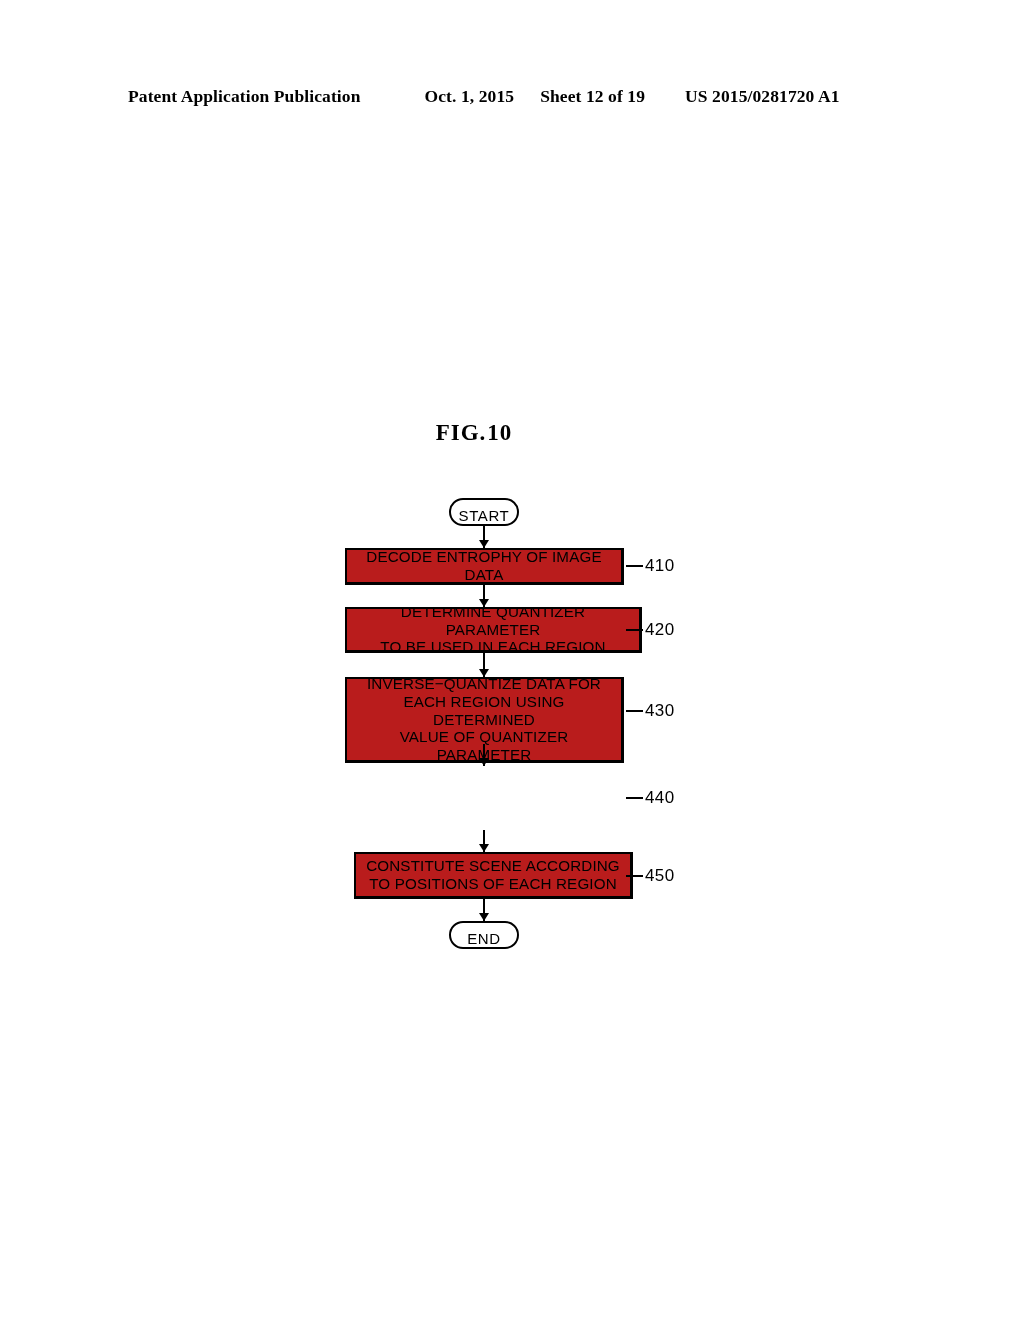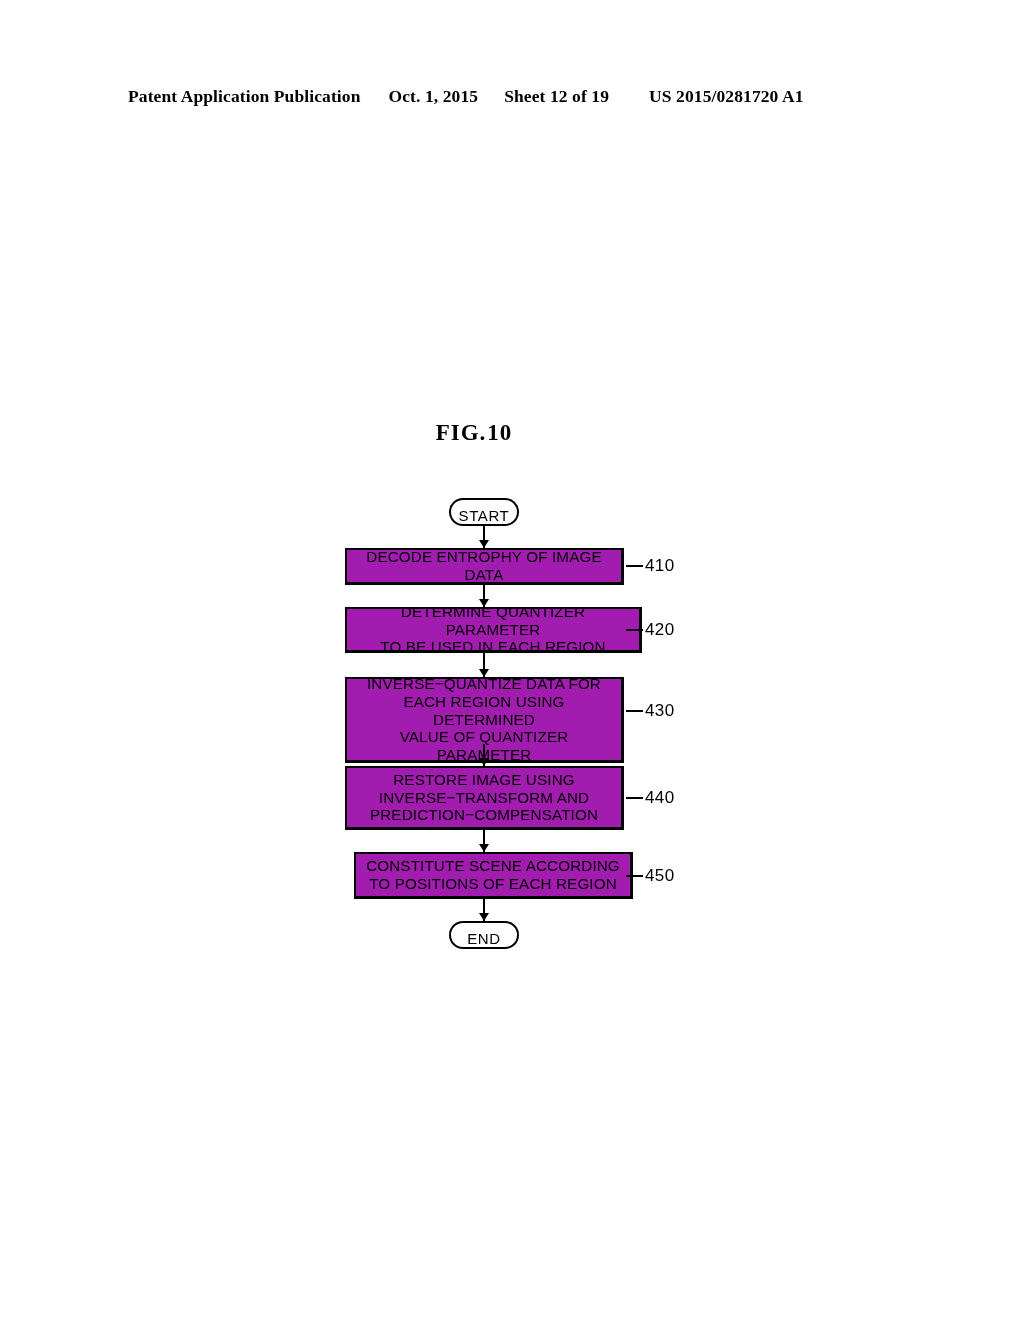--- a/index.html
+++ b/index.html
@@ -25,21 +25,21 @@
     height: 24px;
     display: flex;
     align-items: baseline;
     font-family: "Liberation Serif", serif;
     font-weight: bold;
     font-size: 17.5px;
     letter-spacing: 0.1px;
     white-space: nowrap;
   }
   #page-header .hdr-pub   { }
-  #page-header .hdr-date  { margin-left: 28px; }
+  #page-header .hdr-date  { margin-left: 64px; }
   #page-header .hdr-sheet { margin-left: 26px; }
   #page-header .hdr-pat   { margin-left: 40px; }
 
   
   #figure-title {
     position: absolute;
     top: 420px;
     left: 0;
     width: 1024px;
     text-align: center;
@@ -73,21 +73,21 @@
     font-family: "Liberation Sans", sans-serif;
     font-size: 15px;
     letter-spacing: 0.6px;
     color: #000;
   }
 
   
   .process-box {
     position: absolute;
     box-sizing: border-box;
-    background: #a21caf;
+    background: #b91c1c;
     border-top: 2px solid #000;
     border-left: 2px solid #000;
     border-right: 3.4px solid #000;
     border-bottom: 3.4px solid #000;
     display: flex;
     align-items: center;
     justify-content: center;
     text-align: center;
     font-family: "Liberation Sans", sans-serif;
     font-size: 15.2px;
@@ -179,25 +179,20 @@
     <span class="box-text">INVERSE−QUANTIZE DATA FOR
 EACH REGION USING DETERMINED
 VALUE OF QUANTIZER PARAMETER</span>
   </div>
   <div class="ref-leader" style="top:710px;"></div>
   <div class="ref-num" style="top:701px;">430</div>
 
   <div class="connector" style="top:744px; height:22px;"></div>
   <div class="arrowhead" style="top:758px;"></div>
 
-  <div class="process-box" style="left:345px; top:766px; width:279px; height:64px;">
-    <span class="box-text">RESTORE IMAGE USING
-INVERSE−TRANSFORM AND
-PREDICTION−COMPENSATION</span>
-  </div>
   <div class="ref-leader" style="top:797px;"></div>
   <div class="ref-num" style="top:788px;">440</div>
 
   <div class="connector" style="top:830px; height:22px;"></div>
   <div class="arrowhead" style="top:844px;"></div>
 
   <div class="process-box" style="left:354px; top:852px; width:279px; height:47px;text-align:center;">
     <span class="box-text">CONSTITUTE SCENE ACCORDING
 TO POSITIONS OF EACH REGION</span>
   </div>

